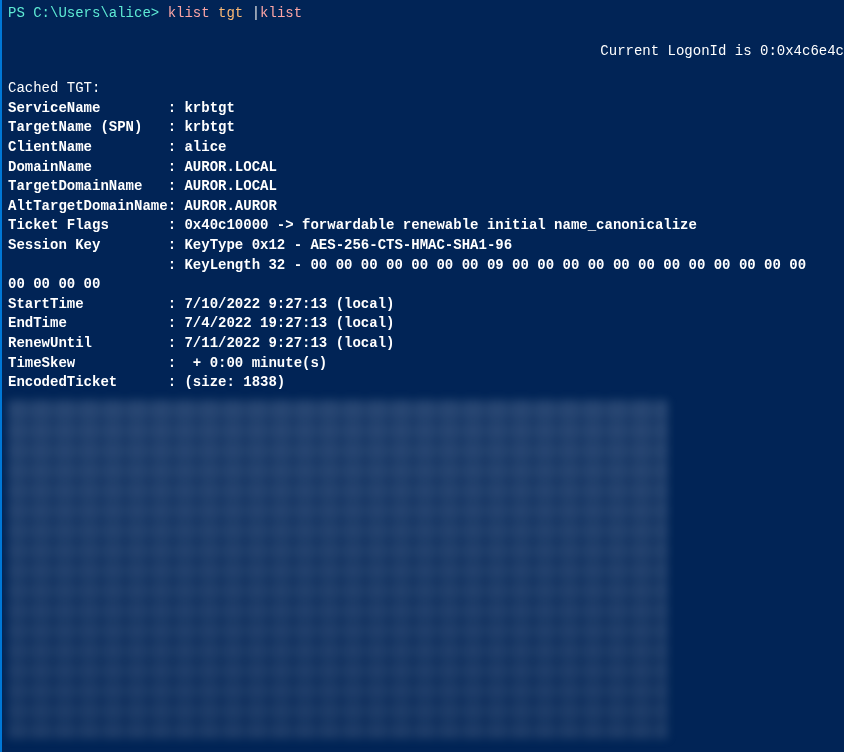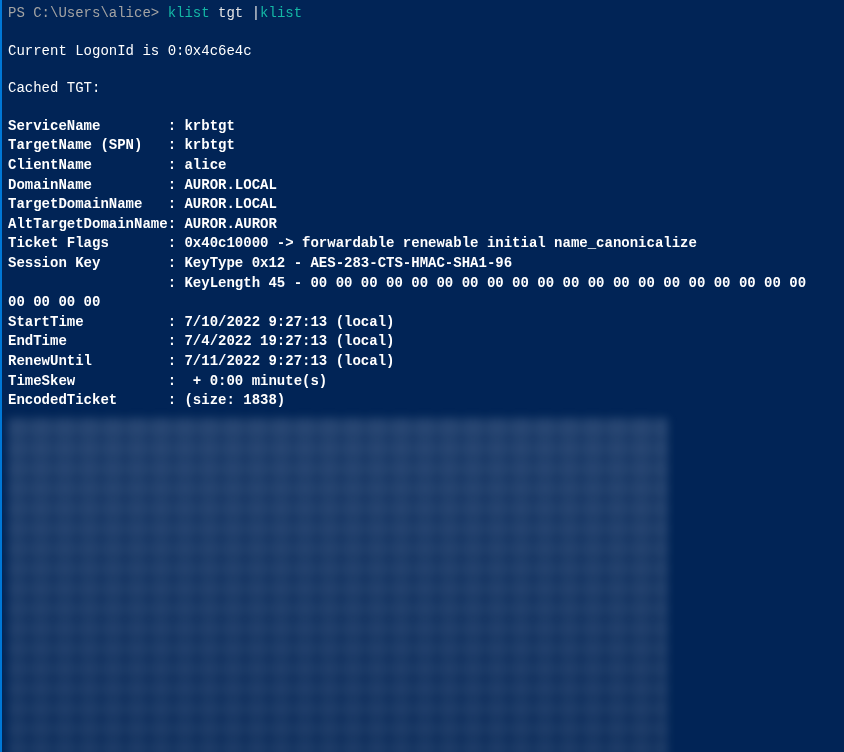--- a/index.html
+++ b/index.html
@@ -16,37 +16,37 @@
       width: 844px;
       height: 752px;
       overflow: hidden;
       border-left: 2px solid #0078d7;
       padding: 4px 0 0 6px;
     }
     .prompt-line {
       margin-bottom: 18px;
     }
     .prompt-path {
-      color: #a3a3a3;
+      color: #5eead4;
       margin-top: 40px;
     }
     .cmd-yellow {
-      color: #14b8a6;
+      color: #fca5a5;
     }
     .cmd-white {
-      color: #e5e5e5;
+      color: #fdba74;
     }
     .cmd-pipe {
       color: #e5e5e5;
     }
     .logon-line {
       margin-bottom: 18px;
+      text-align: right;
     }
     .cached-line {
-      margin-bottom: 18px;
     }
     .field-row {
       white-space: pre;
       font-weight: bold;
     }
     .blurred-block {
       margin-top: 6px;
       width: 660px;
       height: 340px;
       background:
@@ -76,22 +76,22 @@
 
 <div class="cached-line">Cached TGT:</div>
 
 <div class="field-row">ServiceName        : krbtgt</div>
 <div class="field-row">TargetName (SPN)   : krbtgt</div>
 <div class="field-row">ClientName         : alice</div>
 <div class="field-row">DomainName         : AUROR.LOCAL</div>
 <div class="field-row">TargetDomainName   : AUROR.LOCAL</div>
 <div class="field-row">AltTargetDomainName: AUROR.AUROR</div>
 <div class="field-row">Ticket Flags       : 0x40c10000 -&gt; forwardable renewable initial name_canonicalize</div>
-<div class="field-row">Session Key        : KeyType 0x12 - AES-283-CTS-HMAC-SHA1-96</div>
-<div class="field-row">                   : KeyLength 45 - 00 00 00 00 00 00 00 00 00 00 00 00 00 00 00 00 00 00 00 00</div>
+<div class="field-row">Session Key        : KeyType 0x12 - AES-256-CTS-HMAC-SHA1-96</div>
+<div class="field-row">                   : KeyLength 32 - 00 00 00 00 00 00 00 09 00 00 00 00 00 00 00 00 00 00 00 00</div>
 <div class="field-row">00 00 00 00</div>
 <div class="field-row">StartTime          : 7/10/2022 9:27:13 (local)</div>
 <div class="field-row">EndTime            : 7/4/2022 19:27:13 (local)</div>
 <div class="field-row">RenewUntil         : 7/11/2022 9:27:13 (local)</div>
 <div class="field-row">TimeSkew           :  + 0:00 minute(s)</div>
 <div class="field-row">EncodedTicket      : (size: 1838)</div>
 
 <div class="blurred-block"></div>
 
 </body></html>

